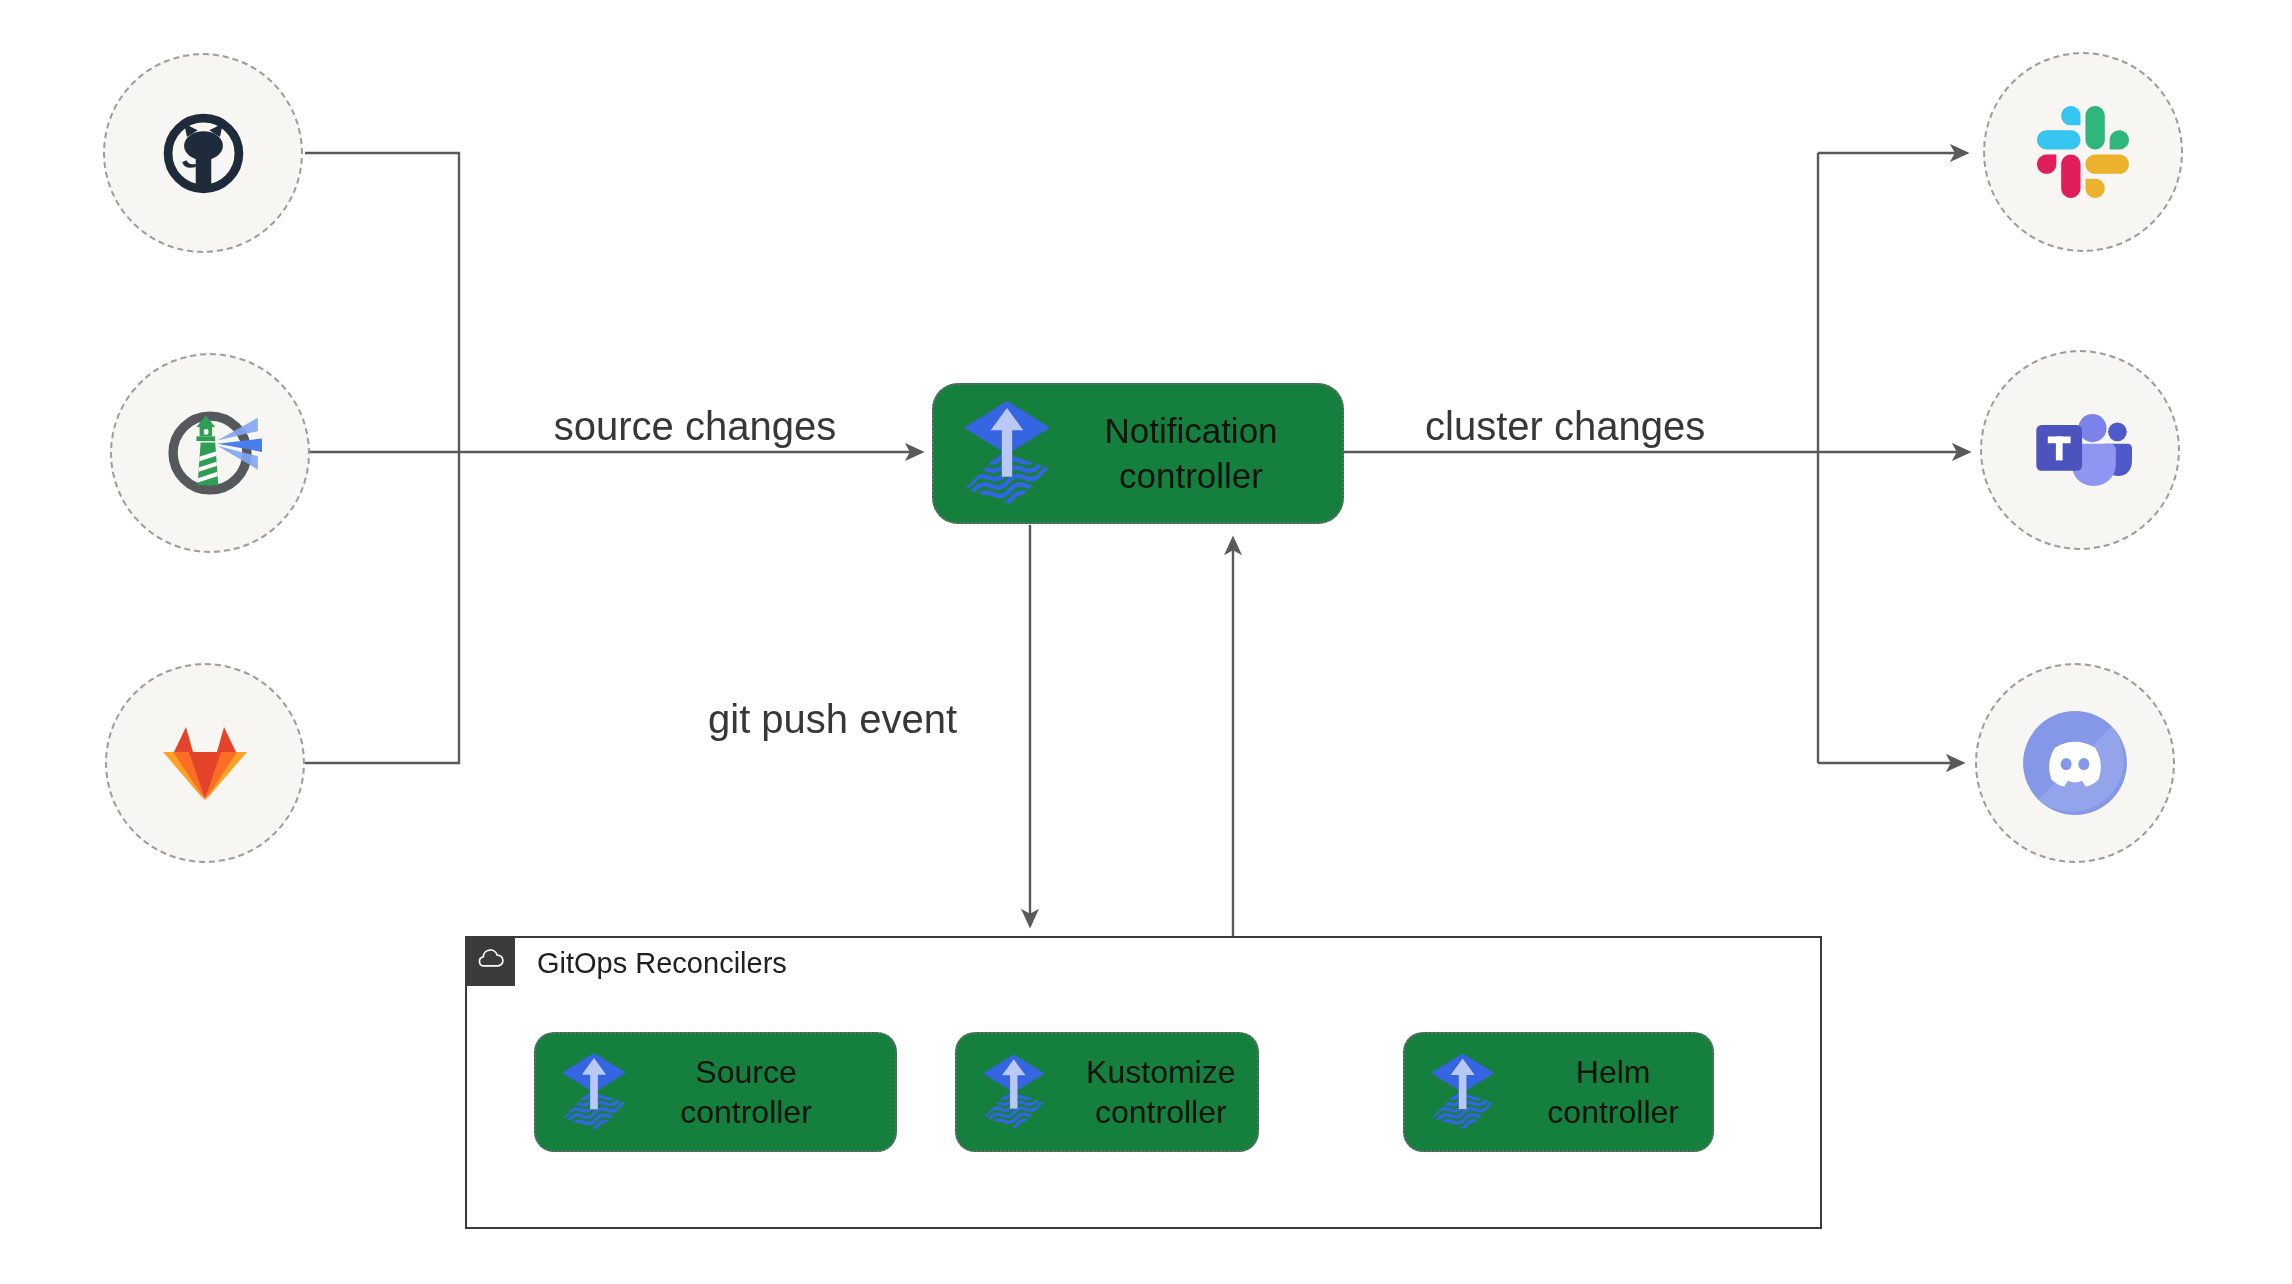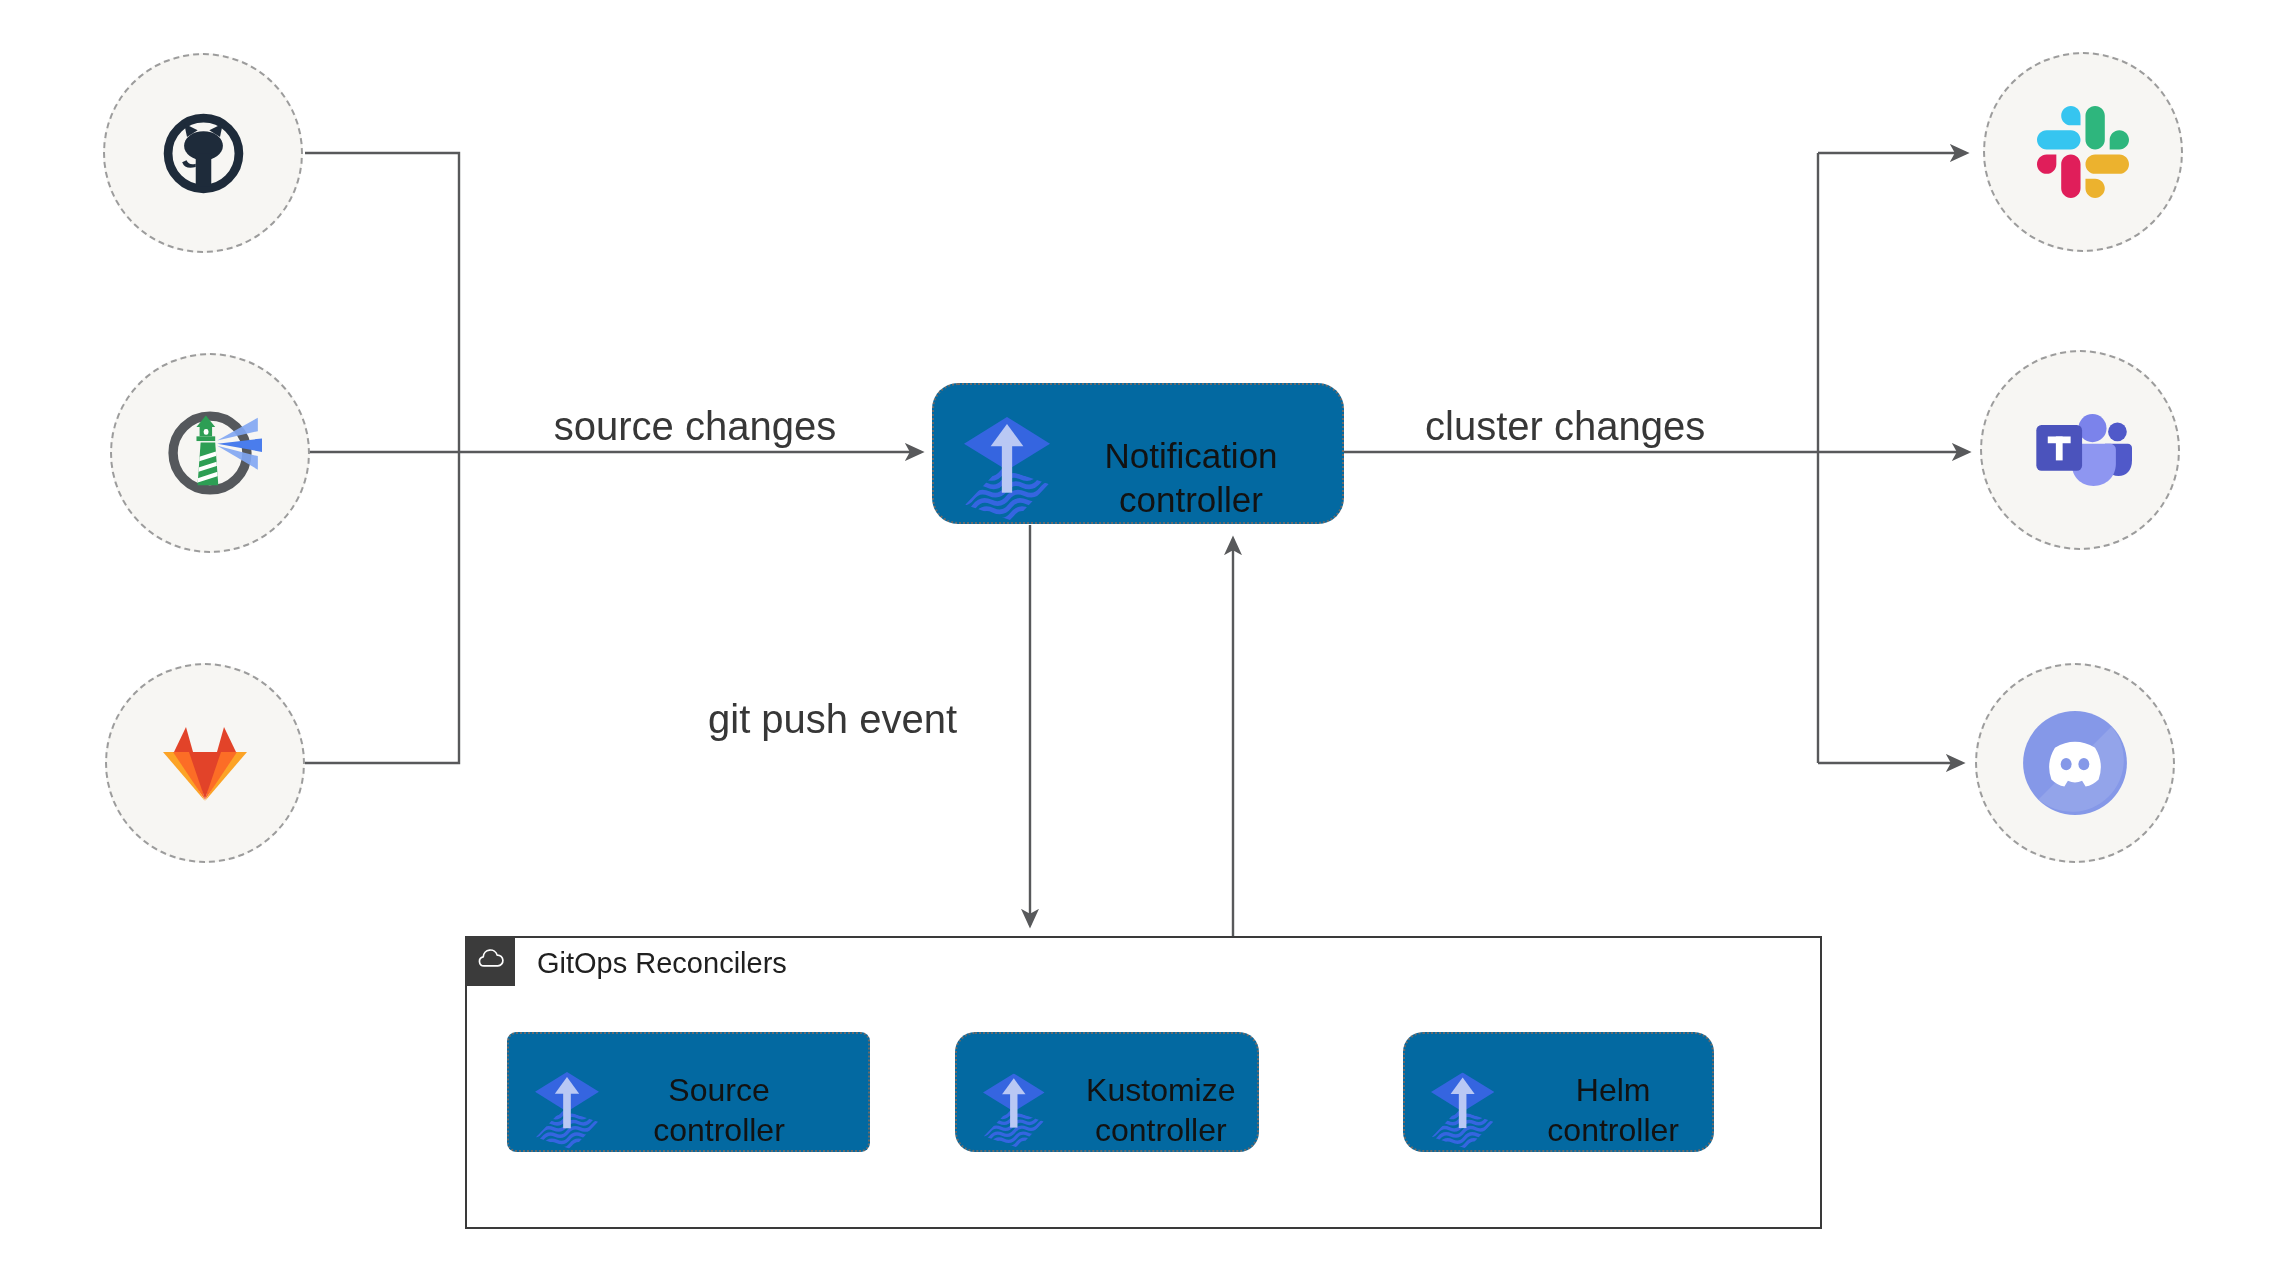--- a/index.html
+++ b/index.html
@@ -3,33 +3,33 @@
 <meta charset="utf-8">
 <style>
   html,body{margin:0;padding:0;background:#ffffff;}
   .canvas{position:relative;width:2292px;height:1284px;background:#ffffff;overflow:hidden;
           font-family:"Liberation Sans", sans-serif;}
   svg.connectors{position:absolute;left:0;top:0;z-index:1;}
   .node-circle{position:absolute;width:200px;height:200px;border-radius:50%;
                border:2.4px dashed #9c9c9c;background:#f7f6f3;z-index:2;
                display:flex;align-items:center;justify-content:center;box-sizing:border-box;}
   .edge-label{position:absolute;z-index:3;font-size:40px;color:#373737;}
-  .ctl-box{position:absolute;z-index:3;background:#0369a1;border:2.6px dotted #6a6a6a;
-           box-sizing:border-box;display:flex;align-items:flex-end;}
+  .ctl-box{position:absolute;z-index:3;background:#15803d;border:2.6px dotted #6a6a6a;
+           box-sizing:border-box;display:flex;align-items:center;}
   .notif{left:932px;top:383px;width:412px;height:141px;border-radius:26px;padding-left:30px;}
   .notif .lbl{width:230px;margin-left:26px;text-align:center;font-size:35px;line-height:1.26;color:#121212;}
   .gitops{position:absolute;left:465px;top:936px;width:1357px;height:293px;z-index:2;
           border:2.5px solid #3a3a3a;background:#ffffff;box-sizing:border-box;}
   .gitops-badge{position:absolute;left:-2px;top:-2px;width:50px;height:50px;background:#3b3b3b;
                 display:flex;align-items:center;justify-content:center;}
   .gitops-title{position:absolute;left:70px;top:0;height:50px;line-height:50px;
                 font-size:29px;color:#202020;}
   .inner{top:1032px;height:120px;border-radius:20px;padding-left:26px;}
   .inner .lbl{width:200px;margin-left:20px;text-align:center;font-size:32px;line-height:1.25;color:#121212;}
-  .src{left:507px;width:363px;border-radius:9px;}
+  .src{left:534px;width:363px;}
   .kus{left:955px;width:304px;}
   .helm{left:1403px;width:311px;}
 </style>
 </head>
 <body>
 
 <div class="canvas">
 
   <svg width="0" height="0" style="position:absolute" aria-hidden="true">
     <defs>

